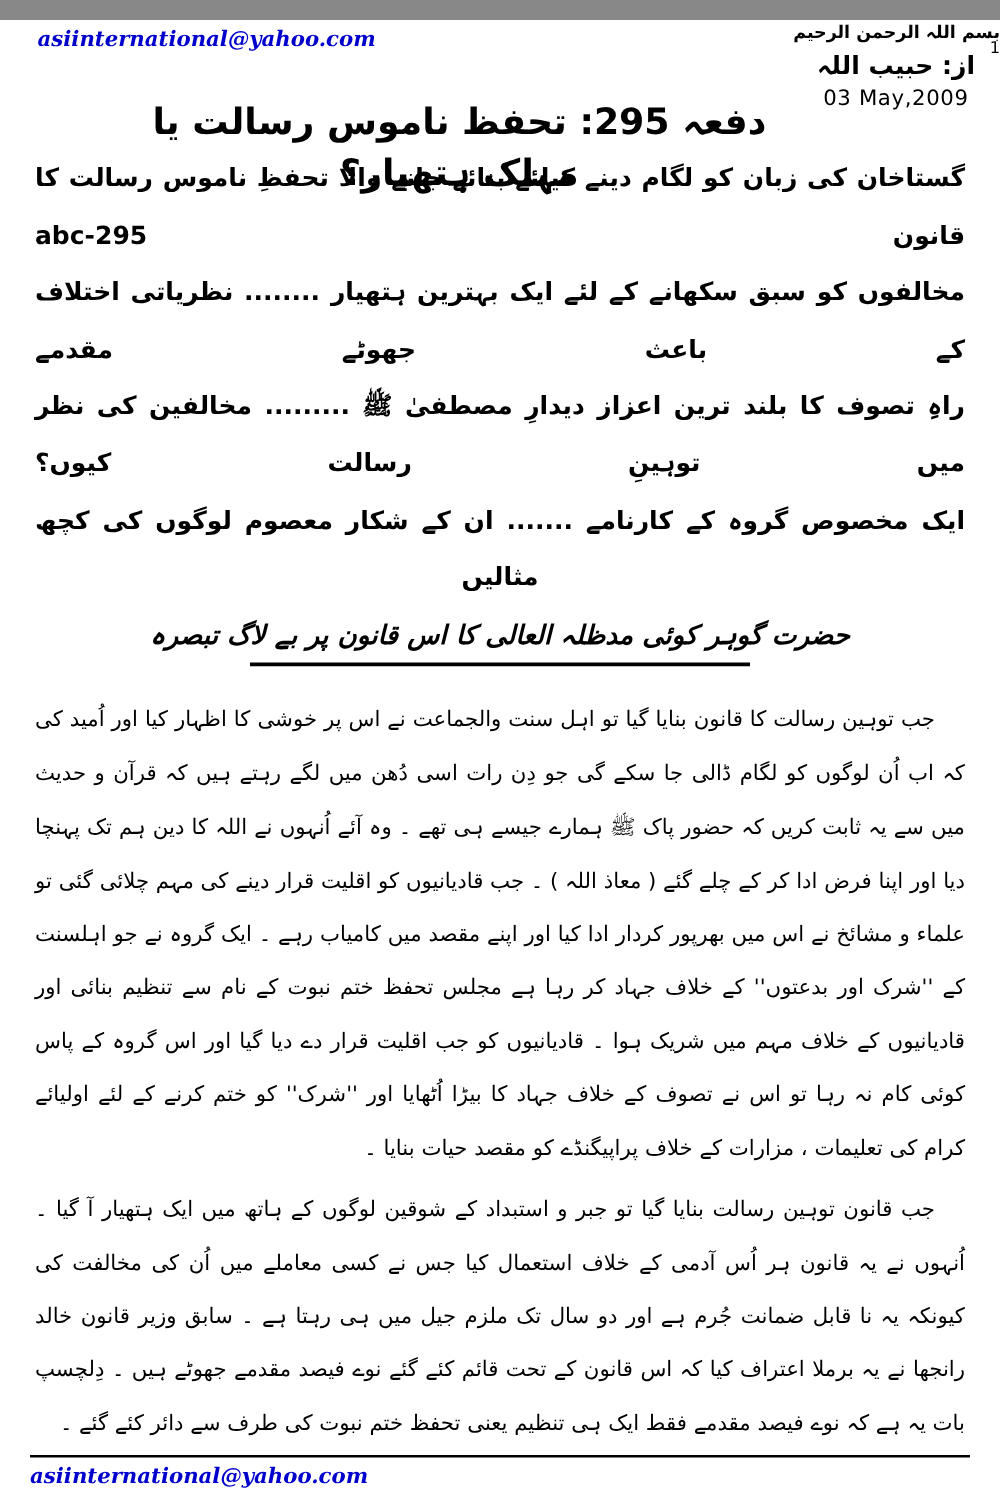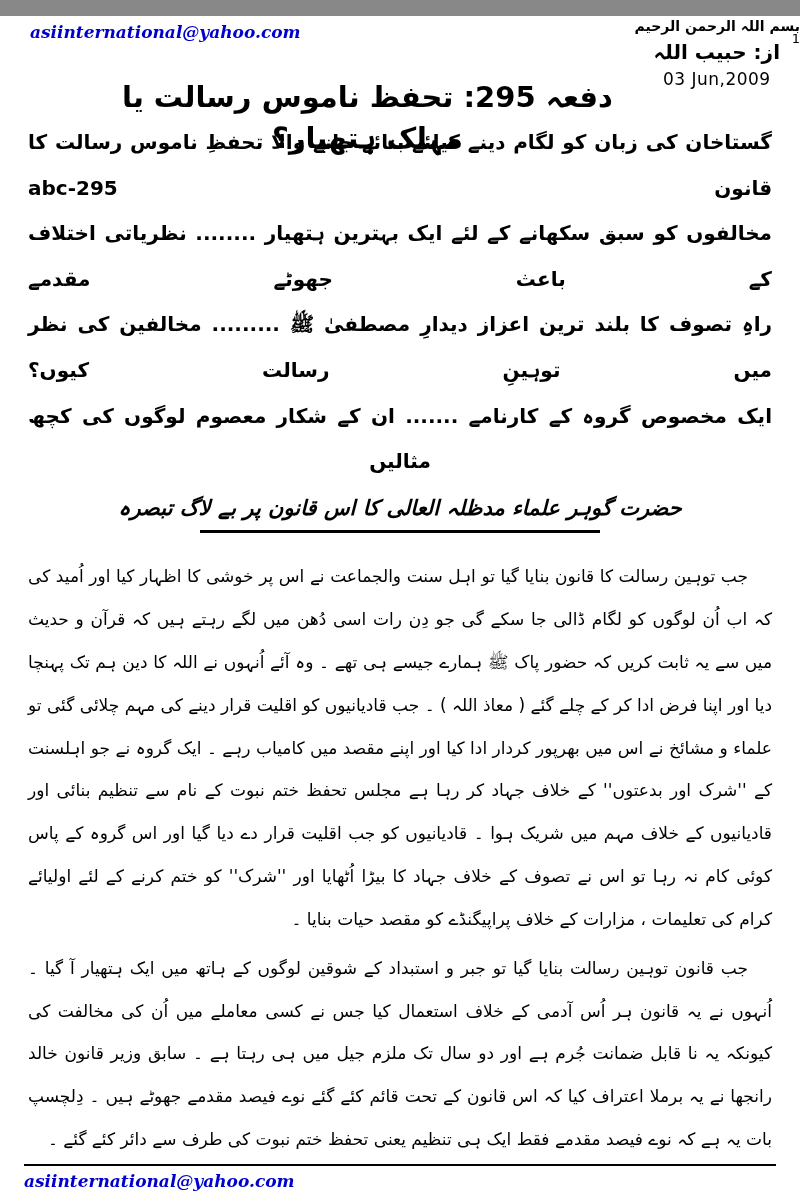--- a/index.html
+++ b/index.html
@@ -107,37 +107,37 @@
 
   <a class="header-email" href="#">asiinternational@yahoo.com</a>
 
   <div class="bismillah-wrap">
     <div class="bismillah" dir="rtl">بسم اللہ الرحمن الرحیم</div>
     <div class="page-number">1</div>
   </div>
 
   <div class="byline-block">
     <div class="byline" dir="rtl">از: حبیب اللہ</div>
-    <div class="date">03 Jun,2009</div>
+    <div class="date">03 May,2009</div>
   </div>
 
   <h1 class="page-title" dir="rtl">دفعہ 295: تحفظ ناموس رسالت یا مہلک ہتھیار؟</h1>
 
   <div class="content">
 
     <div class="intro-lines">
 
     <div>گستاخان کی زبان کو لگام دینے کیلئے بنائے جانے والا تحفظِ ناموس رسالت کا قانون 295-abc</div>
         <div>مخالفوں کو سبق سکھانے کے لئے ایک بہترین ہتھیار ........ نظریاتی اختلاف کے باعث جھوٹے مقدمے</div>
         <div>راہِ تصوف کا بلند ترین اعزاز دیدارِ مصطفیٰ ﷺ ......... مخالفین کی نظر میں توہینِ رسالت کیوں؟</div>
         <div>ایک مخصوص گروہ کے کارنامے ....... ان کے شکار معصوم لوگوں کی کچھ مثالیں</div>
       </div>
 
     <div class="subheading-wrap">
-      <div class="subheading" dir="rtl">حضرت گوہر علماء مدظلہ العالی کا اس قانون پر بے لاگ تبصرہ</div>
+      <div class="subheading" dir="rtl">حضرت گوہر کوئی مدظلہ العالی کا اس قانون پر بے لاگ تبصرہ</div>
       <div class="subheading-underline"></div>
     </div>
 
     <div class="article">
 
     <p>جب توہین رسالت کا قانون بنایا گیا تو اہل سنت والجماعت نے اس پر خوشی کا اظہار کیا اور اُمید کی کہ اب اُن لوگوں کو لگام ڈالی جا سکے گی جو دِن رات اسی دُھن میں لگے رہتے ہیں کہ قرآن و حدیث میں سے یہ ثابت کریں کہ حضور پاک ﷺ ہمارے جیسے ہی تھے ۔ وہ آئے اُنہوں نے اللہ کا دین ہم تک پہنچا دیا اور اپنا فرض ادا کر کے چلے گئے ( معاذ اللہ ) ۔ جب قادیانیوں کو اقلیت قرار دینے کی مہم چلائی گئی تو علماء و مشائخ نے اس میں بھرپور کردار ادا کیا اور اپنے مقصد میں کامیاب رہے ۔ ایک گروہ نے جو اہلسنت کے ''شرک اور بدعتوں'' کے خلاف جہاد کر رہا ہے مجلس تحفظ ختم نبوت کے نام سے تنظیم بنائی اور قادیانیوں کے خلاف مہم میں شریک ہوا ۔ قادیانیوں کو جب اقلیت قرار دے دیا گیا اور اس گروہ کے پاس کوئی کام نہ رہا تو اس نے تصوف کے خلاف جہاد کا بیڑا اُٹھایا اور ''شرک'' کو ختم کرنے کے لئے اولیائے کرام کی تعلیمات ، مزارات کے خلاف پراپیگنڈے کو مقصد حیات بنایا ۔</p>
         <p>جب قانون توہین رسالت بنایا گیا تو جبر و استبداد کے شوقین لوگوں کے ہاتھ میں ایک ہتھیار آ گیا ۔ اُنہوں نے یہ قانون ہر اُس آدمی کے خلاف استعمال کیا جس نے کسی معاملے میں اُن کی مخالفت کی کیونکہ یہ نا قابل ضمانت جُرم ہے اور دو سال تک ملزم جیل میں ہی رہتا ہے ۔ سابق وزیر قانون خالد رانجھا نے یہ برملا اعتراف کیا کہ اس قانون کے تحت قائم کئے گئے نوے فیصد مقدمے جھوٹے ہیں ۔ دِلچسپ بات یہ ہے کہ نوے فیصد مقدمے فقط ایک ہی تنظیم یعنی تحفظ ختم نبوت کی طرف سے دائر کئے گئے ۔</p>
       </div>
 
   </div>

